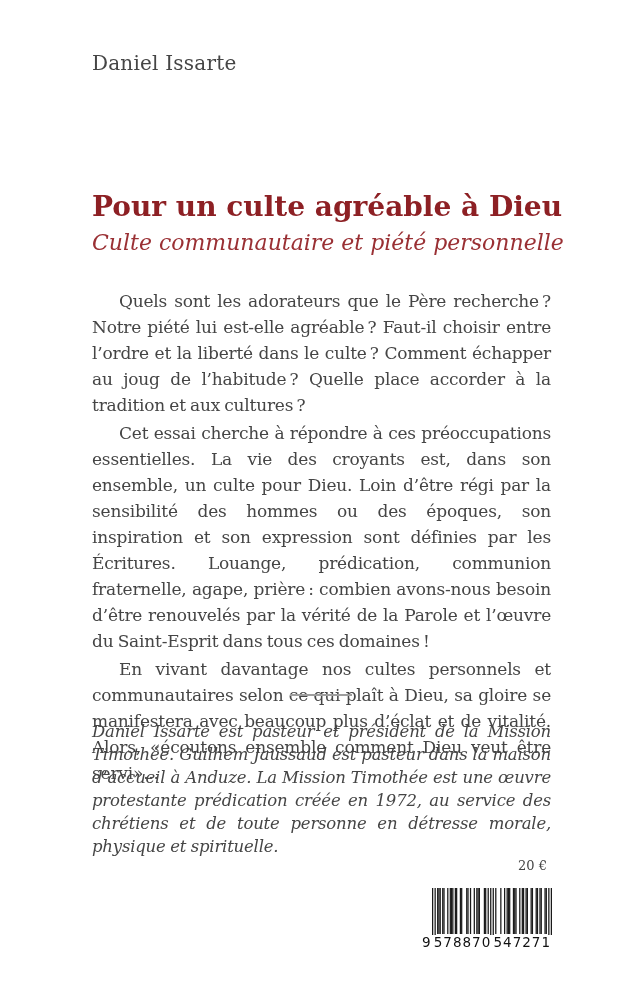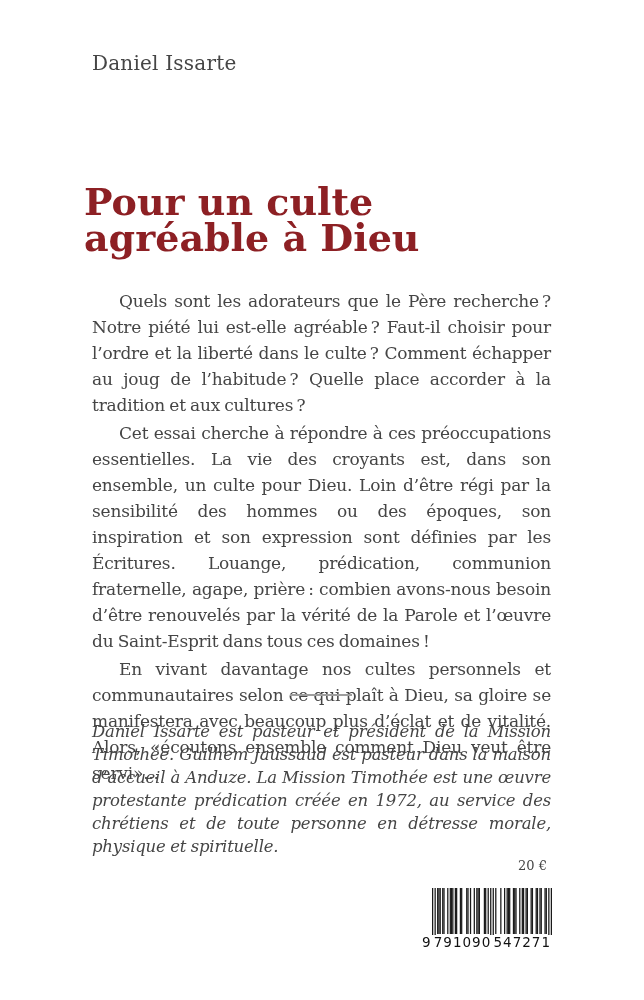--- a/index.html
+++ b/index.html
@@ -14,24 +14,24 @@
   .authors {
     position: absolute;
     left: 92px; top: 47px;
     font-size: 20px;
     line-height: 32px;
     color: var(--body-text, #454545);
     letter-spacing: 0.2px;
   }
   .title {
     position: absolute;
-    left: 84px; top: 184px;
+    left: 92px; top: 184px;
     width: 480px;
-    font-size: 38px;
-    line-height: 36px;
+    font-size: 28px;
+    line-height: 46px;
     font-weight: bold;
     color: var(--title-red, #8d2024);
   }
   .subtitle {
     position: absolute;
     left: 92px; top: 229px;
     width: 480px;
     font-size: 22px;
     line-height: 28px;
     font-style: italic;
@@ -103,23 +103,24 @@
 <body>
 
 <div class="page">
 
   <div class="authors">
     <div>Daniel Issarte</div>
   </div>
 
   <h1 class="title" style="margin:0;">Pour un culte agréable à Dieu</h1>
 
+  <div class="subtitle">Culte communautaire et piété personnelle</div>
 
   <div class="body-text">
-    <p>Quels sont les adorateurs que le Père recherche ? Notre piété lui est-elle agréable ? Faut-il choisir pour l’ordre et la liberté dans le culte ? Comment échapper au joug de l’habitude ? Quelle place accorder à la tradition et aux cultures ?</p>
+    <p>Quels sont les adorateurs que le Père recherche ? Notre piété lui est-elle agréable ? Faut-il choisir entre l’ordre et la liberté dans le culte ? Comment échapper au joug de l’habitude ? Quelle place accorder à la tradition et aux cultures ?</p>
     <p>Cet essai cherche à répondre à ces préoccupations essentielles. La vie des croyants est, dans son ensemble, un culte pour Dieu. Loin d’être régi par la sensibilité des hommes ou des époques, son inspiration et son expression sont définies par les Écritures. Louange, prédication, communion fraternelle, agape, prière : combien avons-nous besoin d’être renouvelés par la vérité de la Parole et l’œuvre du Saint-Esprit dans tous ces domaines !</p>
     <p>En vivant davantage nos cultes personnels et communautaires selon ce qui plaît à Dieu, sa gloire se manifestera avec beaucoup plus d’éclat et de vitalité. Alors, «écoutons ensemble comment Dieu veut être servi»...</p>
   </div>
 
   <div class="divider"></div>
 
   <div class="bio">Daniel Issarte est pasteur et président de la Mission Timothée. Guilhem Jaussaud est pasteur dans la maison d’accueil à Anduze. La Mission Timothée est une œuvre protestante prédication créée en 1972, au service des chrétiens et de toute personne en détresse morale, physique et spirituelle.</div>
 
   <div class="price">20 €</div>
 
@@ -172,18 +173,18 @@
         <rect x="104.842" y="0" width="1.263" height="46"></rect>
         <rect x="107.368" y="0" width="1.263" height="46"></rect>
         <rect x="108.632" y="0" width="1.263" height="46"></rect>
         <rect x="112.421" y="0" width="1.263" height="46"></rect>
         <rect x="113.684" y="0" width="1.263" height="46"></rect>
         <rect x="116.211" y="0" width="1.263" height="58"></rect>
         <rect x="118.737" y="0" width="1.263" height="58"></rect>
       </svg>
     <div class="barcode-digits">
       <span>9</span>
-      <span>791090</span>
+      <span>578870</span>
       <span>547271</span>
     </div>
   </div>
 
 </div>
 
 </body></html>

